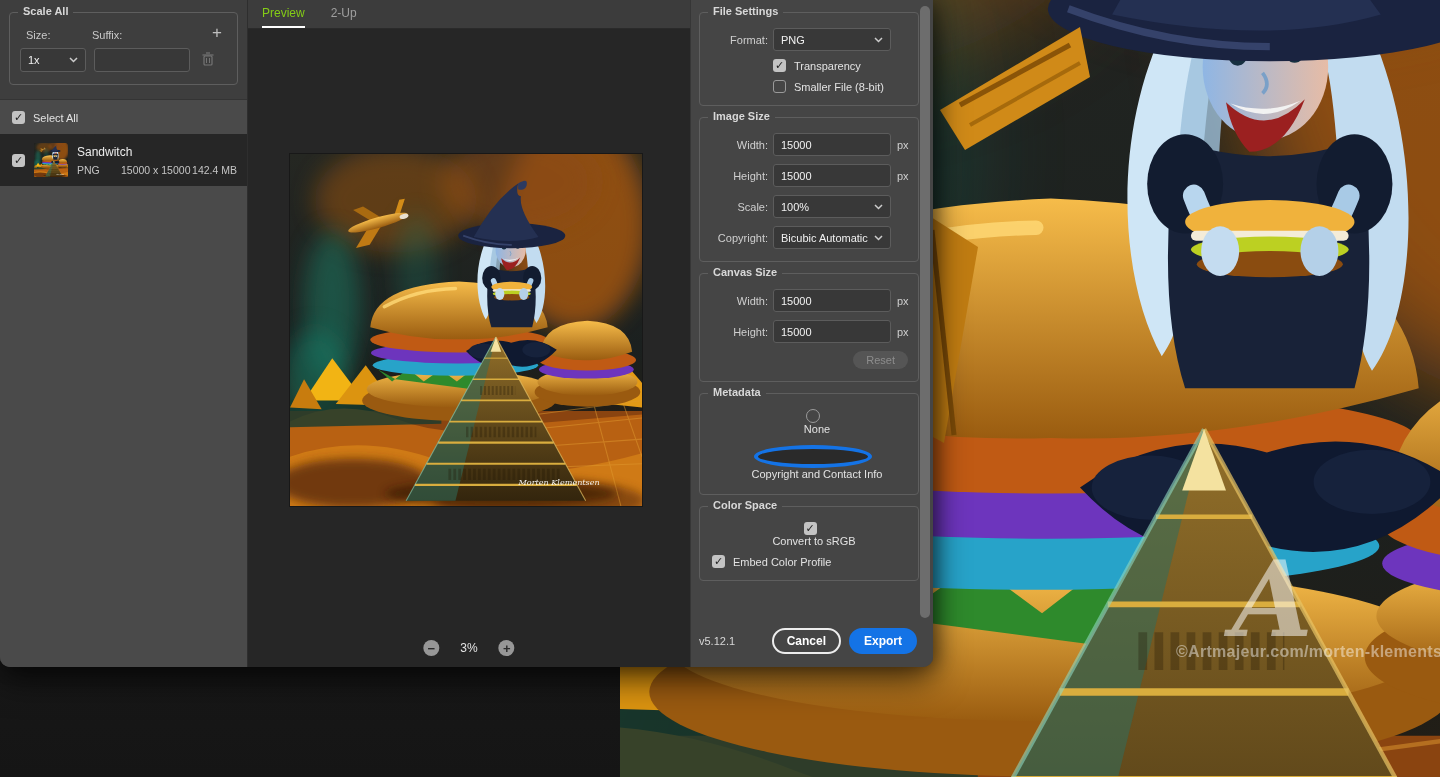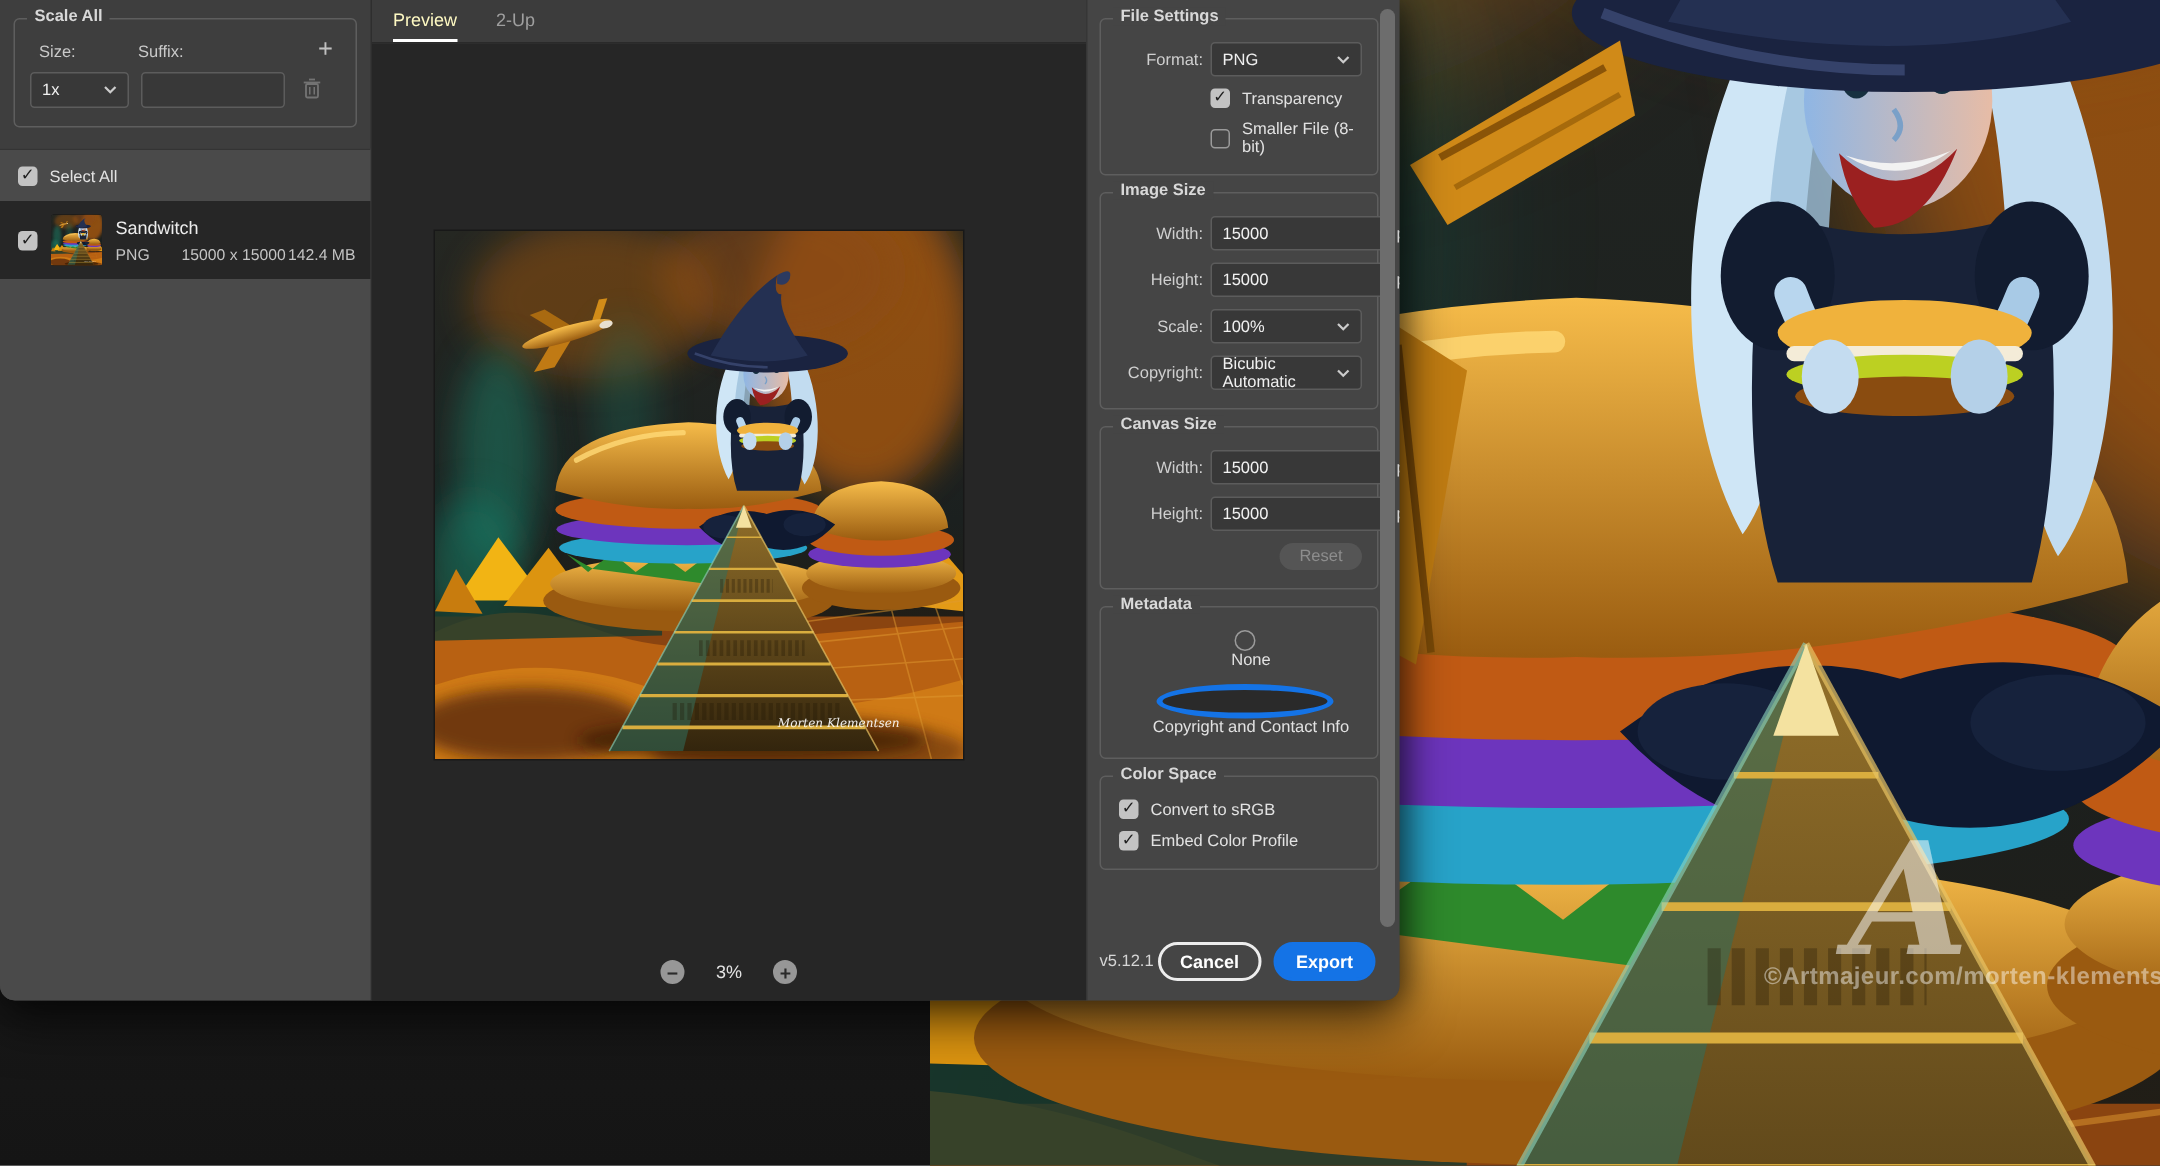--- a/index.html
+++ b/index.html
@@ -73,34 +73,34 @@
   .cb.checked::after { content:"✓"; }
   .cb.unchecked { background:transparent; border:1px solid #9a9a9a; }
   .cb-label { margin-left:8px; font-size:11px; color:#e2e2e2; }
   .radio { width:14px; height:14px; border-radius:50%; flex:none; border:1.5px solid #9b9b9b; cursor:pointer; }
   .radio.sel { border:4.5px solid #1473e6; background:#2a2a2a; }
 
   
   .center-panel { flex:1; background:#262626; display:flex; flex-direction:column; position:relative; }
   .tab-bar { height:29px; background:#3c3c3c; display:flex; padding:0 14px; gap:26px; border-bottom:1px solid #2a2a2a; }
   .tab { display:flex; align-items:center; font-size:12px; color:#9f9f9f; border-bottom:2px solid transparent; cursor:pointer; }
-  .tab.active { color:#fef9c3; border-bottom-color:#ffffff; }
+  .tab.active { color:#84cc16; border-bottom-color:#ffffff; }
   .preview-canvas { flex:1; position:relative; }
   .preview-image { position:absolute; left:42px; top:125px; width:352px; height:352px; box-shadow:0 0 0 1px rgba(0,0,0,.35); }
   .preview-image svg { width:352px; height:352px; display:block; }
   .zoom-controls { position:absolute; bottom:11px; left:50%; transform:translateX(-50%);
     display:flex; align-items:center; gap:21px; }
   .zoom-btn { width:16px; height:16px; border-radius:50%; background:#979797; color:#2b2b2b; border:none;
     font-size:13px; font-weight:bold; line-height:15px; text-align:center; cursor:pointer; padding:0; }
   .zoom-btn.minus::after { content:"−"; }
   .zoom-btn.plus::after { content:"+"; }
   .zoom-level { font-size:12px; color:#e3e3e3; }
 
   
-  .right-panel { width:209px; background:#454545; border-left:1px solid #363636;
+  .right-panel { width:243px; background:#454545; border-left:1px solid #363636;
     padding:12px 14px 0 8px; display:flex; flex-direction:column; }
   .fs { padding:15px 10px 4px; margin-bottom:11px; }
   .form-row { display:flex; align-items:center; margin-bottom:8px; }
   .form-label { width:58px; text-align:right; margin-right:5px; font-size:11px; color:#cfcfcf; flex:none; }
   .field { width:118px; height:23px; background:#383838; border:1px solid #5c5c5c; border-radius:3px;
     color:#f2f2f2; font-size:11px; padding:0 7px; }
   .sel { width:118px; height:23px; }
   .unit { margin-left:6px; font-size:11px; color:#cfcfcf; }
   .cb-row { display:flex; align-items:center; margin:0 0 8px 63px; }
   .radio-row { display:flex; align-items:center; margin:0 0 10px 8px;flex-direction:column; }
@@ -424,21 +424,21 @@
       </div>
       <div class="radio-row">
         <span class="radio sel"></span>
         <span class="cb-label">Copyright and Contact Info</span>
       </div>
     </div>
 
 
     <div class="fieldset fs">
       <span class="legend on-panel">Color Space</span>
-      <div class="cb-row" style="margin-left:2px;">
+      <div class="cb-row" style="margin-left:2px;flex-direction:column;">
         <span class="cb checked"></span>
         <span class="cb-label">Convert to sRGB</span>
       </div>
       <div class="cb-row" style="margin-left:2px;">
         <span class="cb checked"></span>
         <span class="cb-label">Embed Color Profile</span>
       </div>
     </div>
 
     <div class="dlg-footer">

